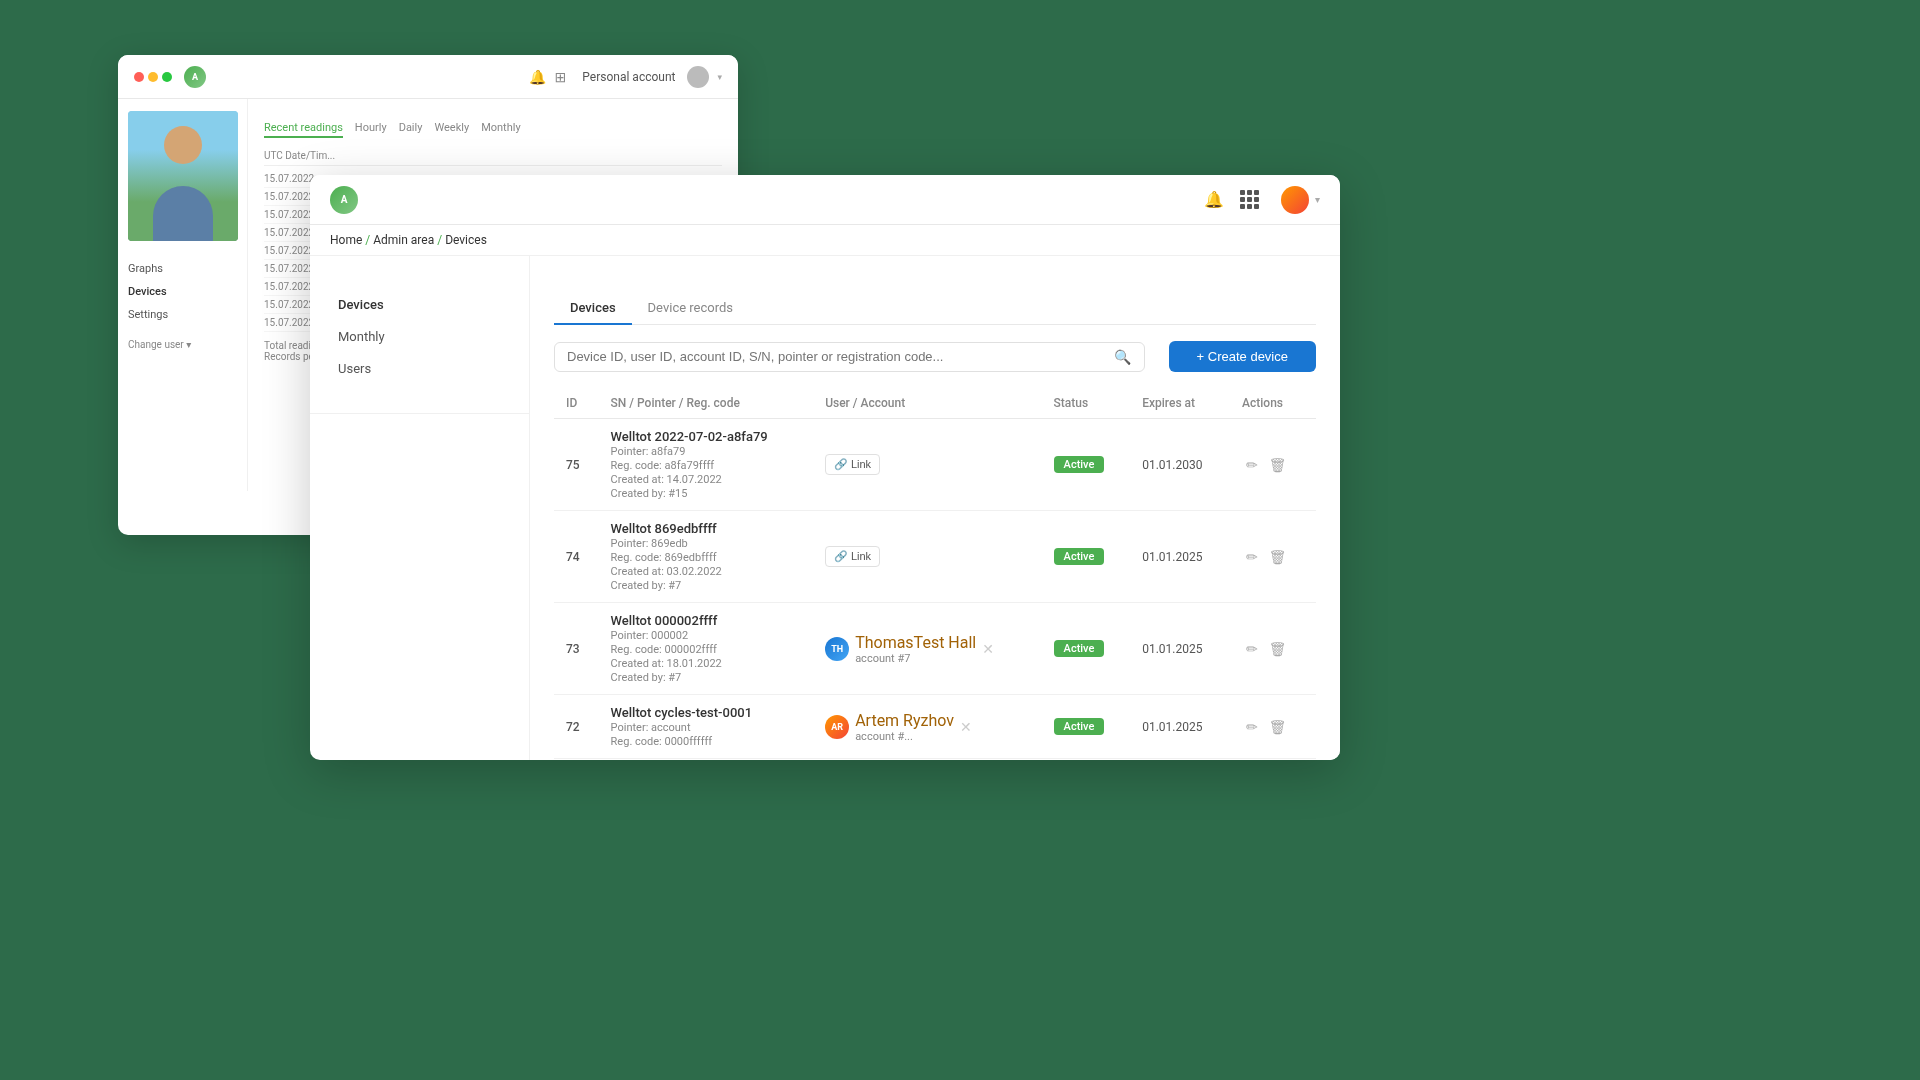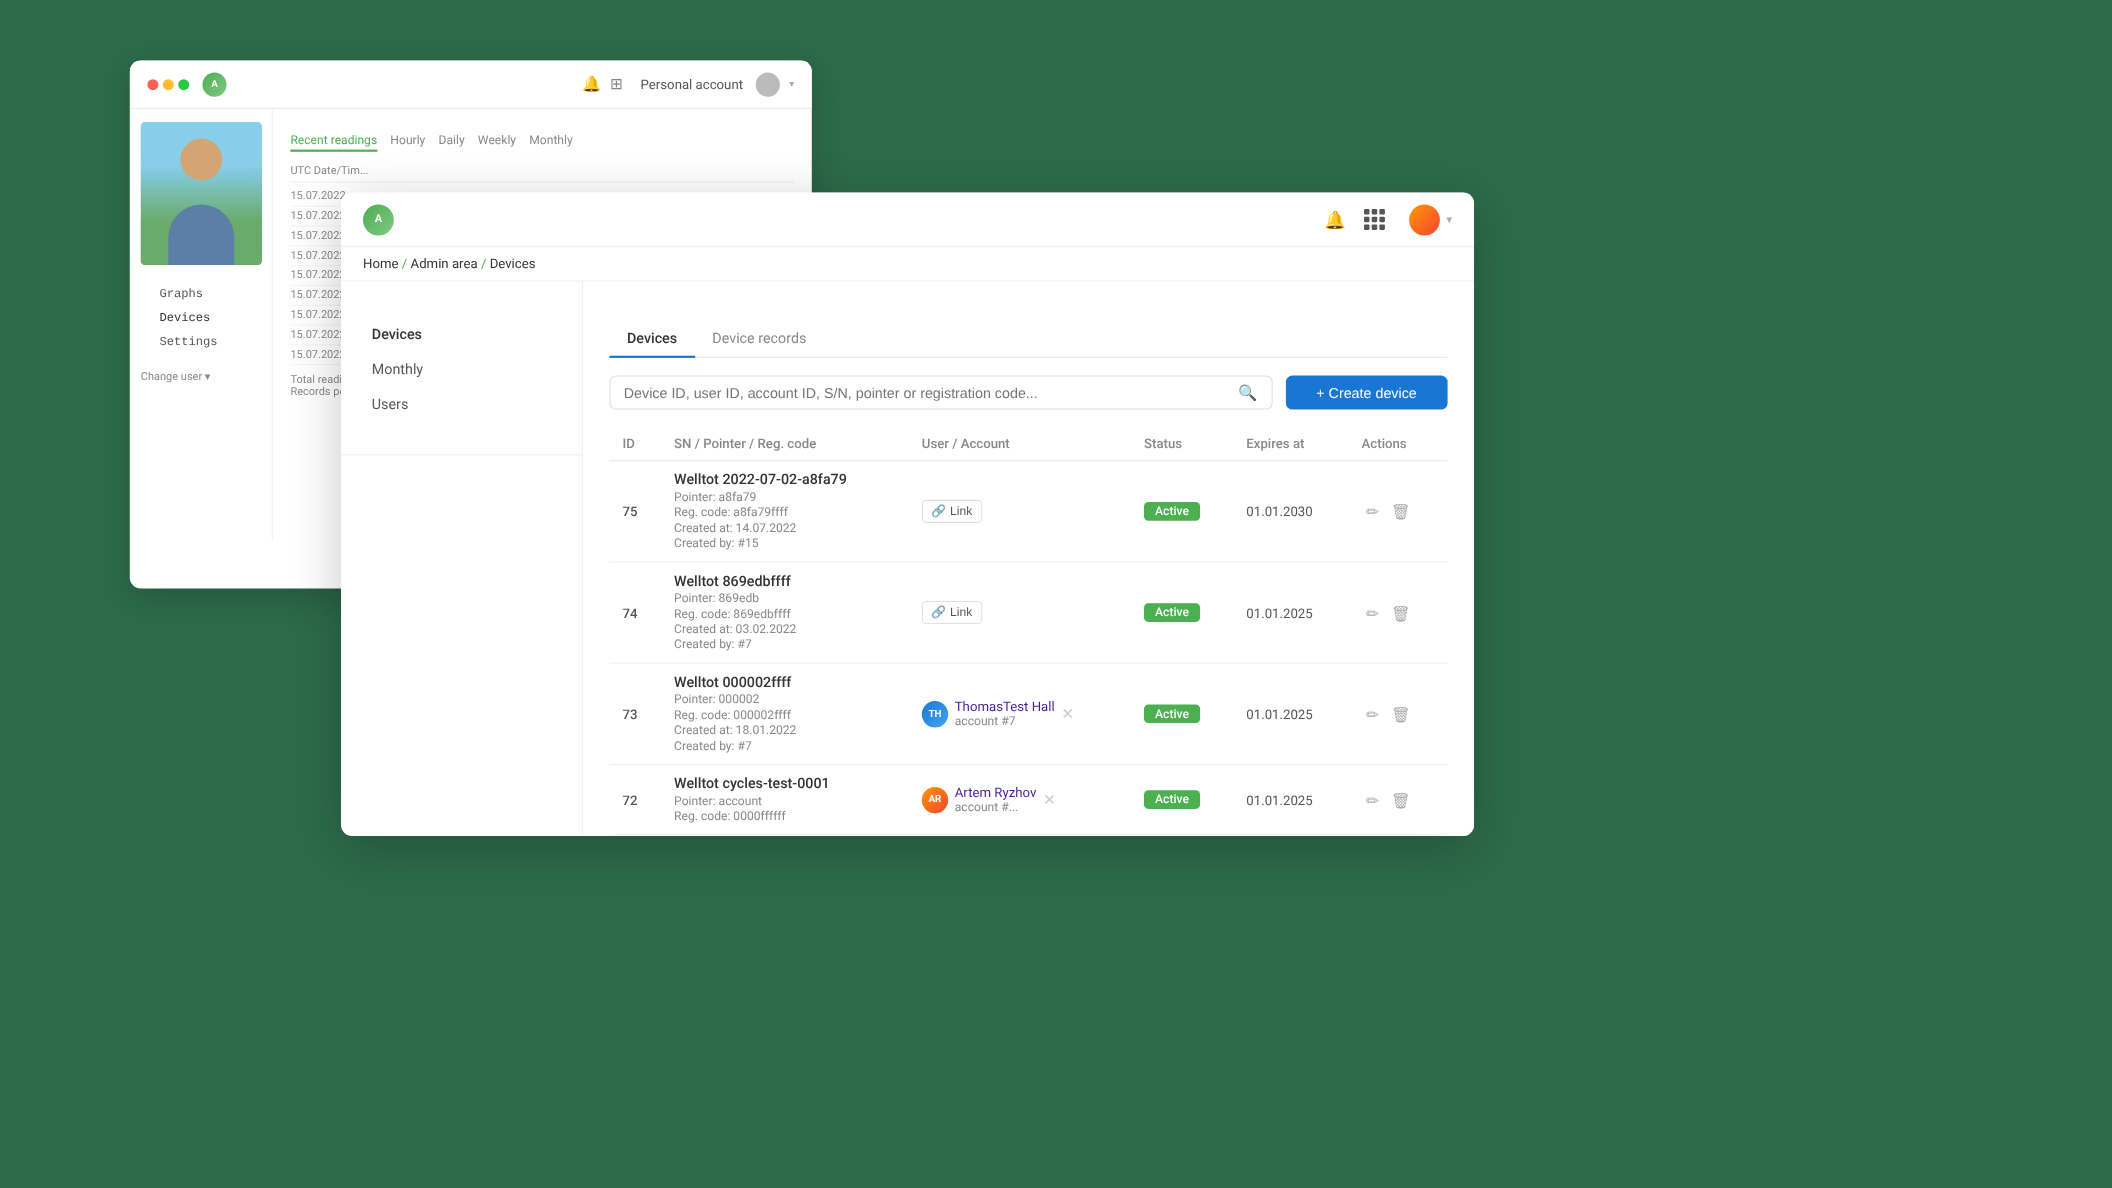--- a/index.html
+++ b/index.html
@@ -70,21 +70,21 @@
       width: 110px; height: 130px;
       background: linear-gradient(180deg, #87ceeb 0%, #4a8a5a 100%);
       margin: 0 10px 8px;
       border-radius: 4px;
       overflow: hidden;
       position: relative;
     }
     .bg-patient-info { padding: 0 10px 8px; }
     .bg-patient-name { font-size: 11px; font-weight: 600; color: #333; }
     .bg-patient-detail { font-size: 9px; color: #888; margin-top: 1px; }
-    .bg-nav-item { padding: 5px 27px; font-size: 11px; color: #555; cursor: pointer; font-family: Liberation Mono, monospace; }
+    .bg-nav-item { padding: 5px 10px; font-size: 11px; color: #555; cursor: pointer; }
     .bg-nav-item.active { color: #333; font-weight: 500; }
     .bg-change-user { padding: 5px 10px; font-size: 10px; color: #888; margin-top: 8px; }
 
     .bg-main { flex: 1; padding: 12px 16px; }
     .bg-chart-title { font-size: 14px; font-weight: 600; color: #333; margin-bottom: 8px; }
     .bg-tabs { display: flex; gap: 12px; margin-bottom: 12px; }
     .bg-tab { font-size: 11px; color: #888; cursor: pointer; padding: 2px 0; }
     .bg-tab.active { color: #4caf50; border-bottom: 2px solid #4caf50; }
     .bg-chart-header { display: flex; font-size: 10px; color: #aaa; border-bottom: 1px solid #eee; padding-bottom: 4px; margin-bottom: 4px; }
     .bg-chart-rows { }
@@ -216,21 +216,21 @@
     .tab.active {
       color: #333;
       border-bottom-color: #1976d2;
       font-weight: 500;
     }
 
     
     .toolbar {
       display: flex;
       align-items: center;
-      gap: 12px;
+      gap: 24px;
       margin-bottom: 16px;
     }
     .search-box {
       flex: 1;
       display: flex;
       align-items: center;
       border: 1px solid #e0e0e0;
       border-radius: 6px;
       padding: 6px 12px;
       background: #fff;
@@ -301,21 +301,21 @@
       background: none; border: none; cursor: pointer;
       color: #aaa; font-size: 14px; padding: 2px 4px;
     }
     .user-cell { display: flex; align-items: center; gap: 6px; }
     .user-avatar {
       width: 24px; height: 24px; border-radius: 50%;
       background: linear-gradient(135deg, #ff9800, #f44336);
       display: flex; align-items: center; justify-content: center;
       font-size: 9px; color: #fff; font-weight: bold; flex-shrink: 0;
     }
-    .user-name { color: #4c1d95; font-size: 12px; cursor: pointer; }
+    .user-name { color: #a16207; font-size: 16px; cursor: pointer; }
     .user-account { font-size: 11px; color: #888; }
     .unlink-icon { color: #ccc; font-size: 14px; cursor: pointer; }
 
     
     .person-silhouette {
       position: absolute;
       bottom: 0; left: 0; right: 0;
       height: 100%;
       background: linear-gradient(180deg, #87ceeb 30%, #6aaa6a 70%);
       display: flex; align-items: flex-end; justify-content: center;

